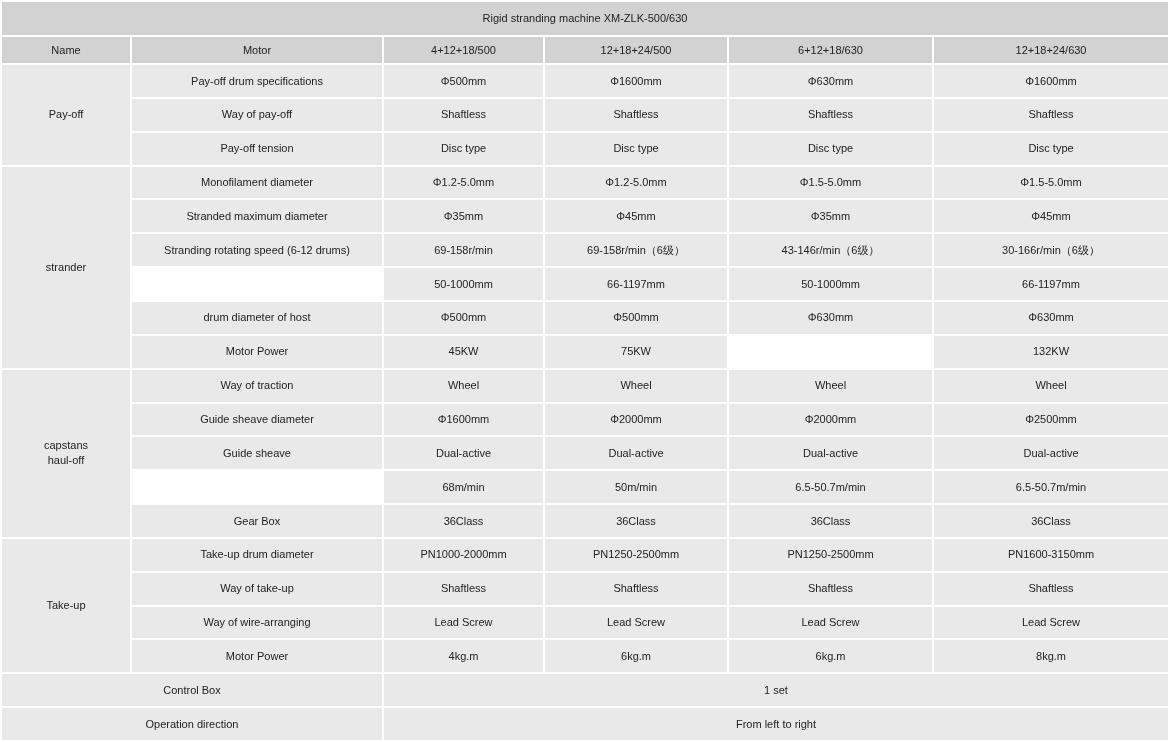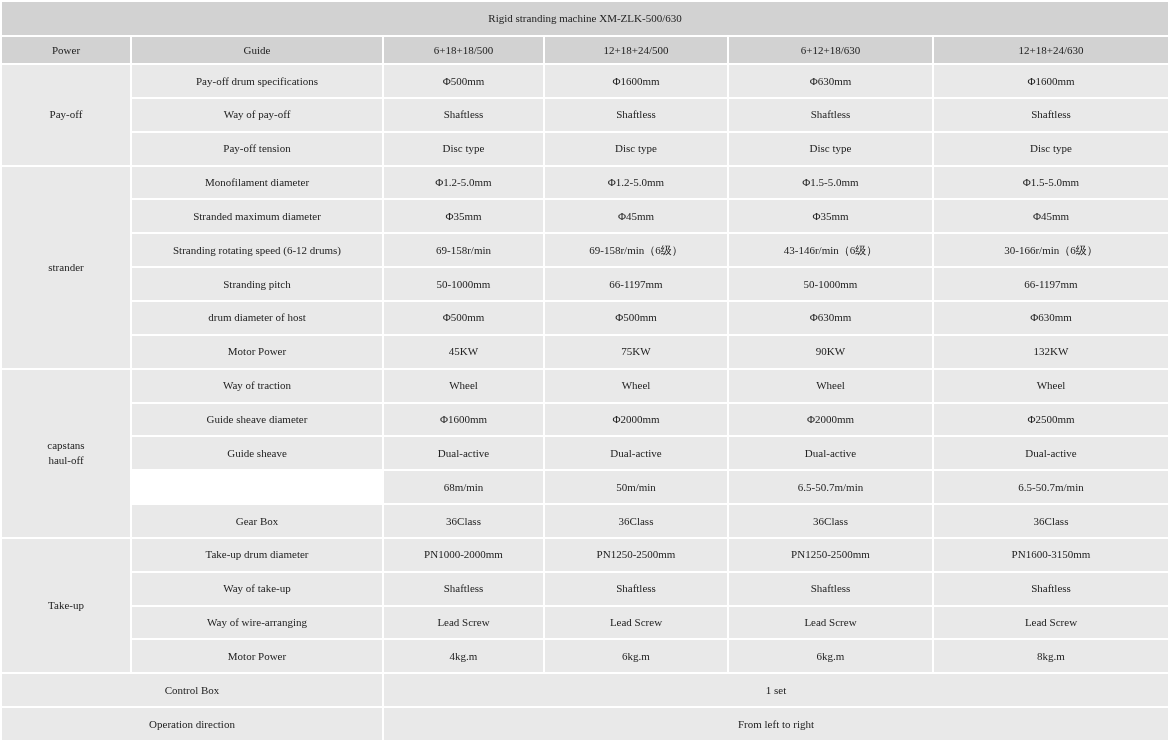--- a/index.html
+++ b/index.html
@@ -13,39 +13,39 @@
   body{
     width:1170px;height:742px;background:var(--gap);
     font-family:"Liberation Sans","DejaVu Sans",sans-serif;
     color:var(--text);
   }
   .spec-table{
     position:absolute;left:2px;top:2px;width:1166px;height:738px;
     display:grid;
     grid-template-columns:128px 250px 159px 182px 203px auto;
     grid-template-rows:33px 26px repeat(20,1fr);
-    gap:2px;background:var(--gap);font-family:Liberation Serif, serif;
+    gap:2px;background:var(--gap);
   }
   .cell{
     background:var(--body-bg);
     display:flex;align-items:center;justify-content:center;
     font-size:11px;line-height:1.35;text-align:center;
     padding:0 6px;overflow:hidden;
   }
   .title,.head{background:var(--head-bg);}
   .name{white-space:pre-line;}
 </style>
 </head>
 <body>
 
 <div class="spec-table" id="grid">
     <div class="cell title" style="grid-row:1;grid-column:1 / -1">Rigid stranding machine XM-ZLK-500/630</div>
-    <div class="cell head" style="grid-row:2;grid-column:1">Power</div>
-    <div class="cell head" style="grid-row:2;grid-column:2">Guide</div>
-    <div class="cell head" style="grid-row:2;grid-column:3">6+18+18/500</div>
+    <div class="cell head" style="grid-row:2;grid-column:1">Name</div>
+    <div class="cell head" style="grid-row:2;grid-column:2">Motor</div>
+    <div class="cell head" style="grid-row:2;grid-column:3">4+12+18/500</div>
     <div class="cell head" style="grid-row:2;grid-column:4">12+18+24/500</div>
     <div class="cell head" style="grid-row:2;grid-column:5">6+12+18/630</div>
     <div class="cell head" style="grid-row:2;grid-column:6">12+18+24/630</div>
     <div class="cell name" style="grid-row:3 / span 3;grid-column:1">Pay-off</div>
     <div class="cell part" style="grid-row:3;grid-column:2">Pay-off drum specifications</div>
     <div class="cell val" style="grid-row:3;grid-column:3">Φ500mm</div>
     <div class="cell val" style="grid-row:3;grid-column:4">Φ1600mm</div>
     <div class="cell val" style="grid-row:3;grid-column:5">Φ630mm</div>
     <div class="cell val" style="grid-row:3;grid-column:6">Φ1600mm</div>
     <div class="cell part" style="grid-row:4;grid-column:2">Way of pay-off</div>
@@ -67,34 +67,32 @@
     <div class="cell part" style="grid-row:7;grid-column:2">Stranded maximum diameter</div>
     <div class="cell val" style="grid-row:7;grid-column:3">Φ35mm</div>
     <div class="cell val" style="grid-row:7;grid-column:4">Φ45mm</div>
     <div class="cell val" style="grid-row:7;grid-column:5">Φ35mm</div>
     <div class="cell val" style="grid-row:7;grid-column:6">Φ45mm</div>
     <div class="cell part" style="grid-row:8;grid-column:2">Stranding rotating speed (6-12 drums)</div>
     <div class="cell val" style="grid-row:8;grid-column:3">69-158r/min</div>
     <div class="cell val" style="grid-row:8;grid-column:4">69-158r/min（6级）</div>
     <div class="cell val" style="grid-row:8;grid-column:5">43-146r/min（6级）</div>
     <div class="cell val" style="grid-row:8;grid-column:6">30-166r/min（6级）</div>
-    <div class="cell part" style="grid-row:9;grid-column:2">Stranding pitch</div>
     <div class="cell val" style="grid-row:9;grid-column:3">50-1000mm</div>
     <div class="cell val" style="grid-row:9;grid-column:4">66-1197mm</div>
     <div class="cell val" style="grid-row:9;grid-column:5">50-1000mm</div>
     <div class="cell val" style="grid-row:9;grid-column:6">66-1197mm</div>
     <div class="cell part" style="grid-row:10;grid-column:2">drum diameter of host</div>
     <div class="cell val" style="grid-row:10;grid-column:3">Φ500mm</div>
     <div class="cell val" style="grid-row:10;grid-column:4">Φ500mm</div>
     <div class="cell val" style="grid-row:10;grid-column:5">Φ630mm</div>
     <div class="cell val" style="grid-row:10;grid-column:6">Φ630mm</div>
     <div class="cell part" style="grid-row:11;grid-column:2">Motor Power</div>
     <div class="cell val" style="grid-row:11;grid-column:3">45KW</div>
     <div class="cell val" style="grid-row:11;grid-column:4">75KW</div>
-    <div class="cell val" style="grid-row:11;grid-column:5">90KW</div>
     <div class="cell val" style="grid-row:11;grid-column:6">132KW</div>
     <div class="cell part" style="grid-row:12;grid-column:2">Way of traction</div>
     <div class="cell name" style="grid-row:12 / span 5;grid-column:1">capstans
 haul-off</div>
     <div class="cell val" style="grid-row:12;grid-column:3">Wheel</div>
     <div class="cell val" style="grid-row:12;grid-column:4">Wheel</div>
     <div class="cell val" style="grid-row:12;grid-column:5">Wheel</div>
     <div class="cell val" style="grid-row:12;grid-column:6">Wheel</div>
     <div class="cell part" style="grid-row:13;grid-column:2">Guide sheave diameter</div>
     <div class="cell val" style="grid-row:13;grid-column:3">Φ1600mm</div>

